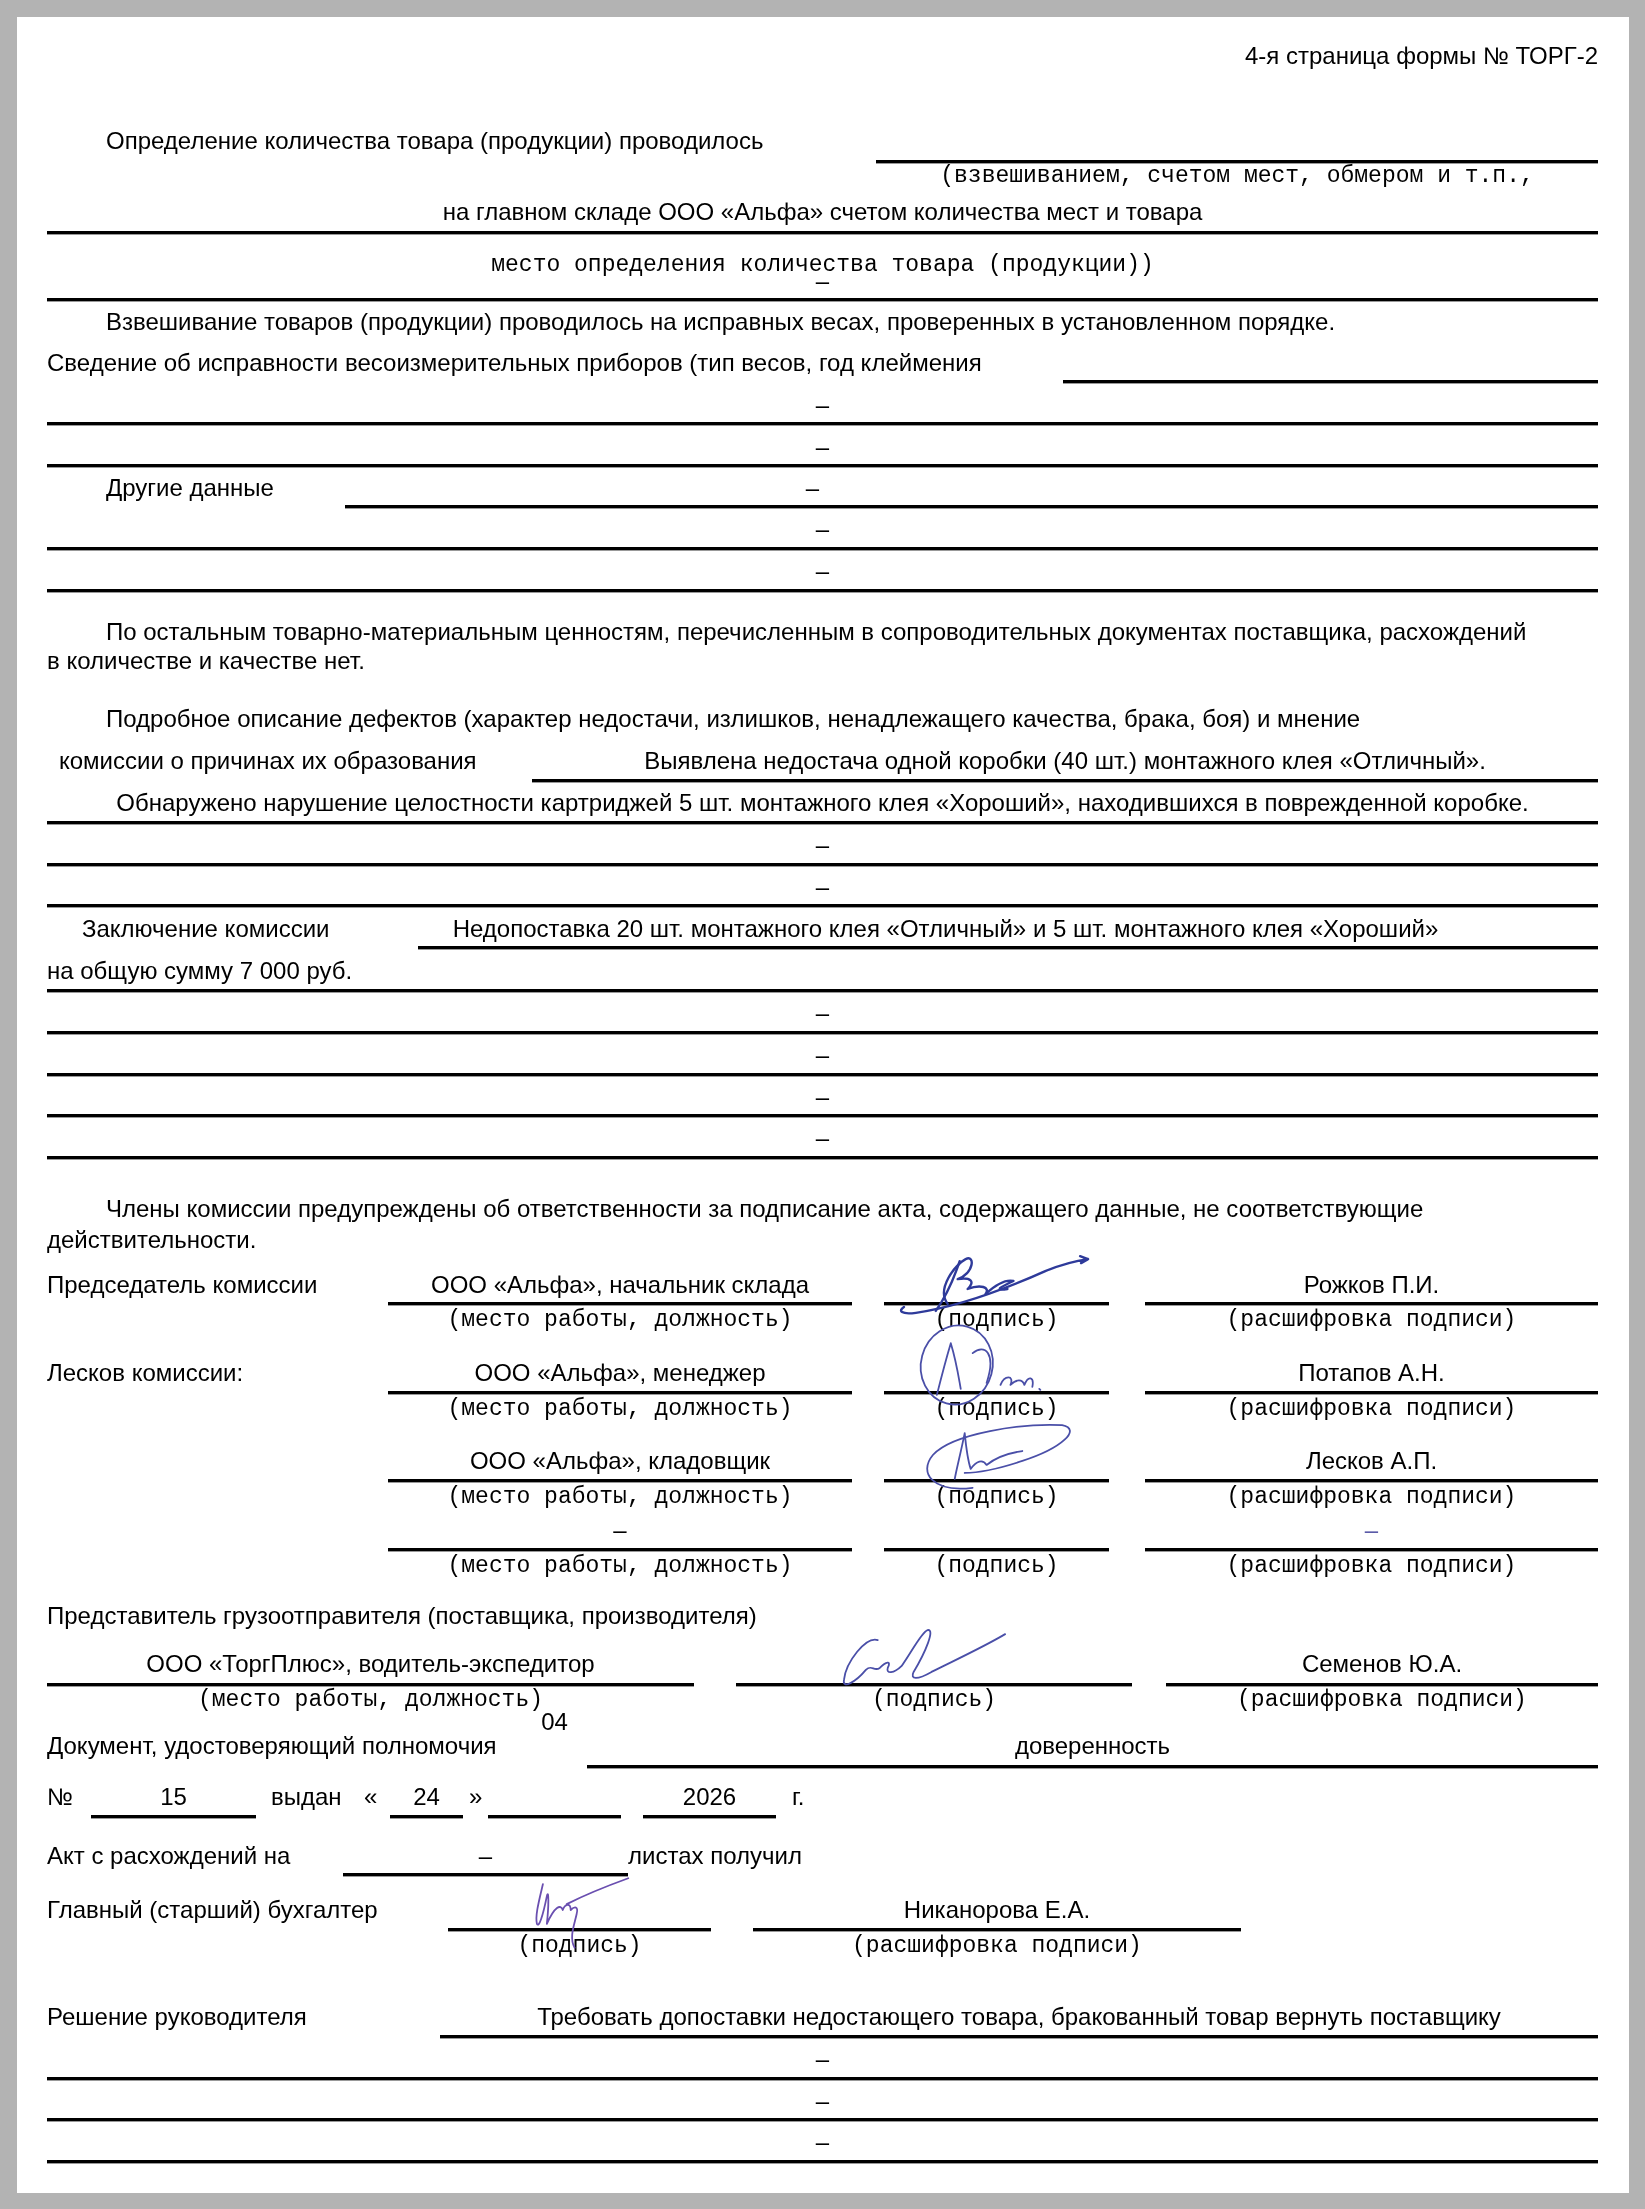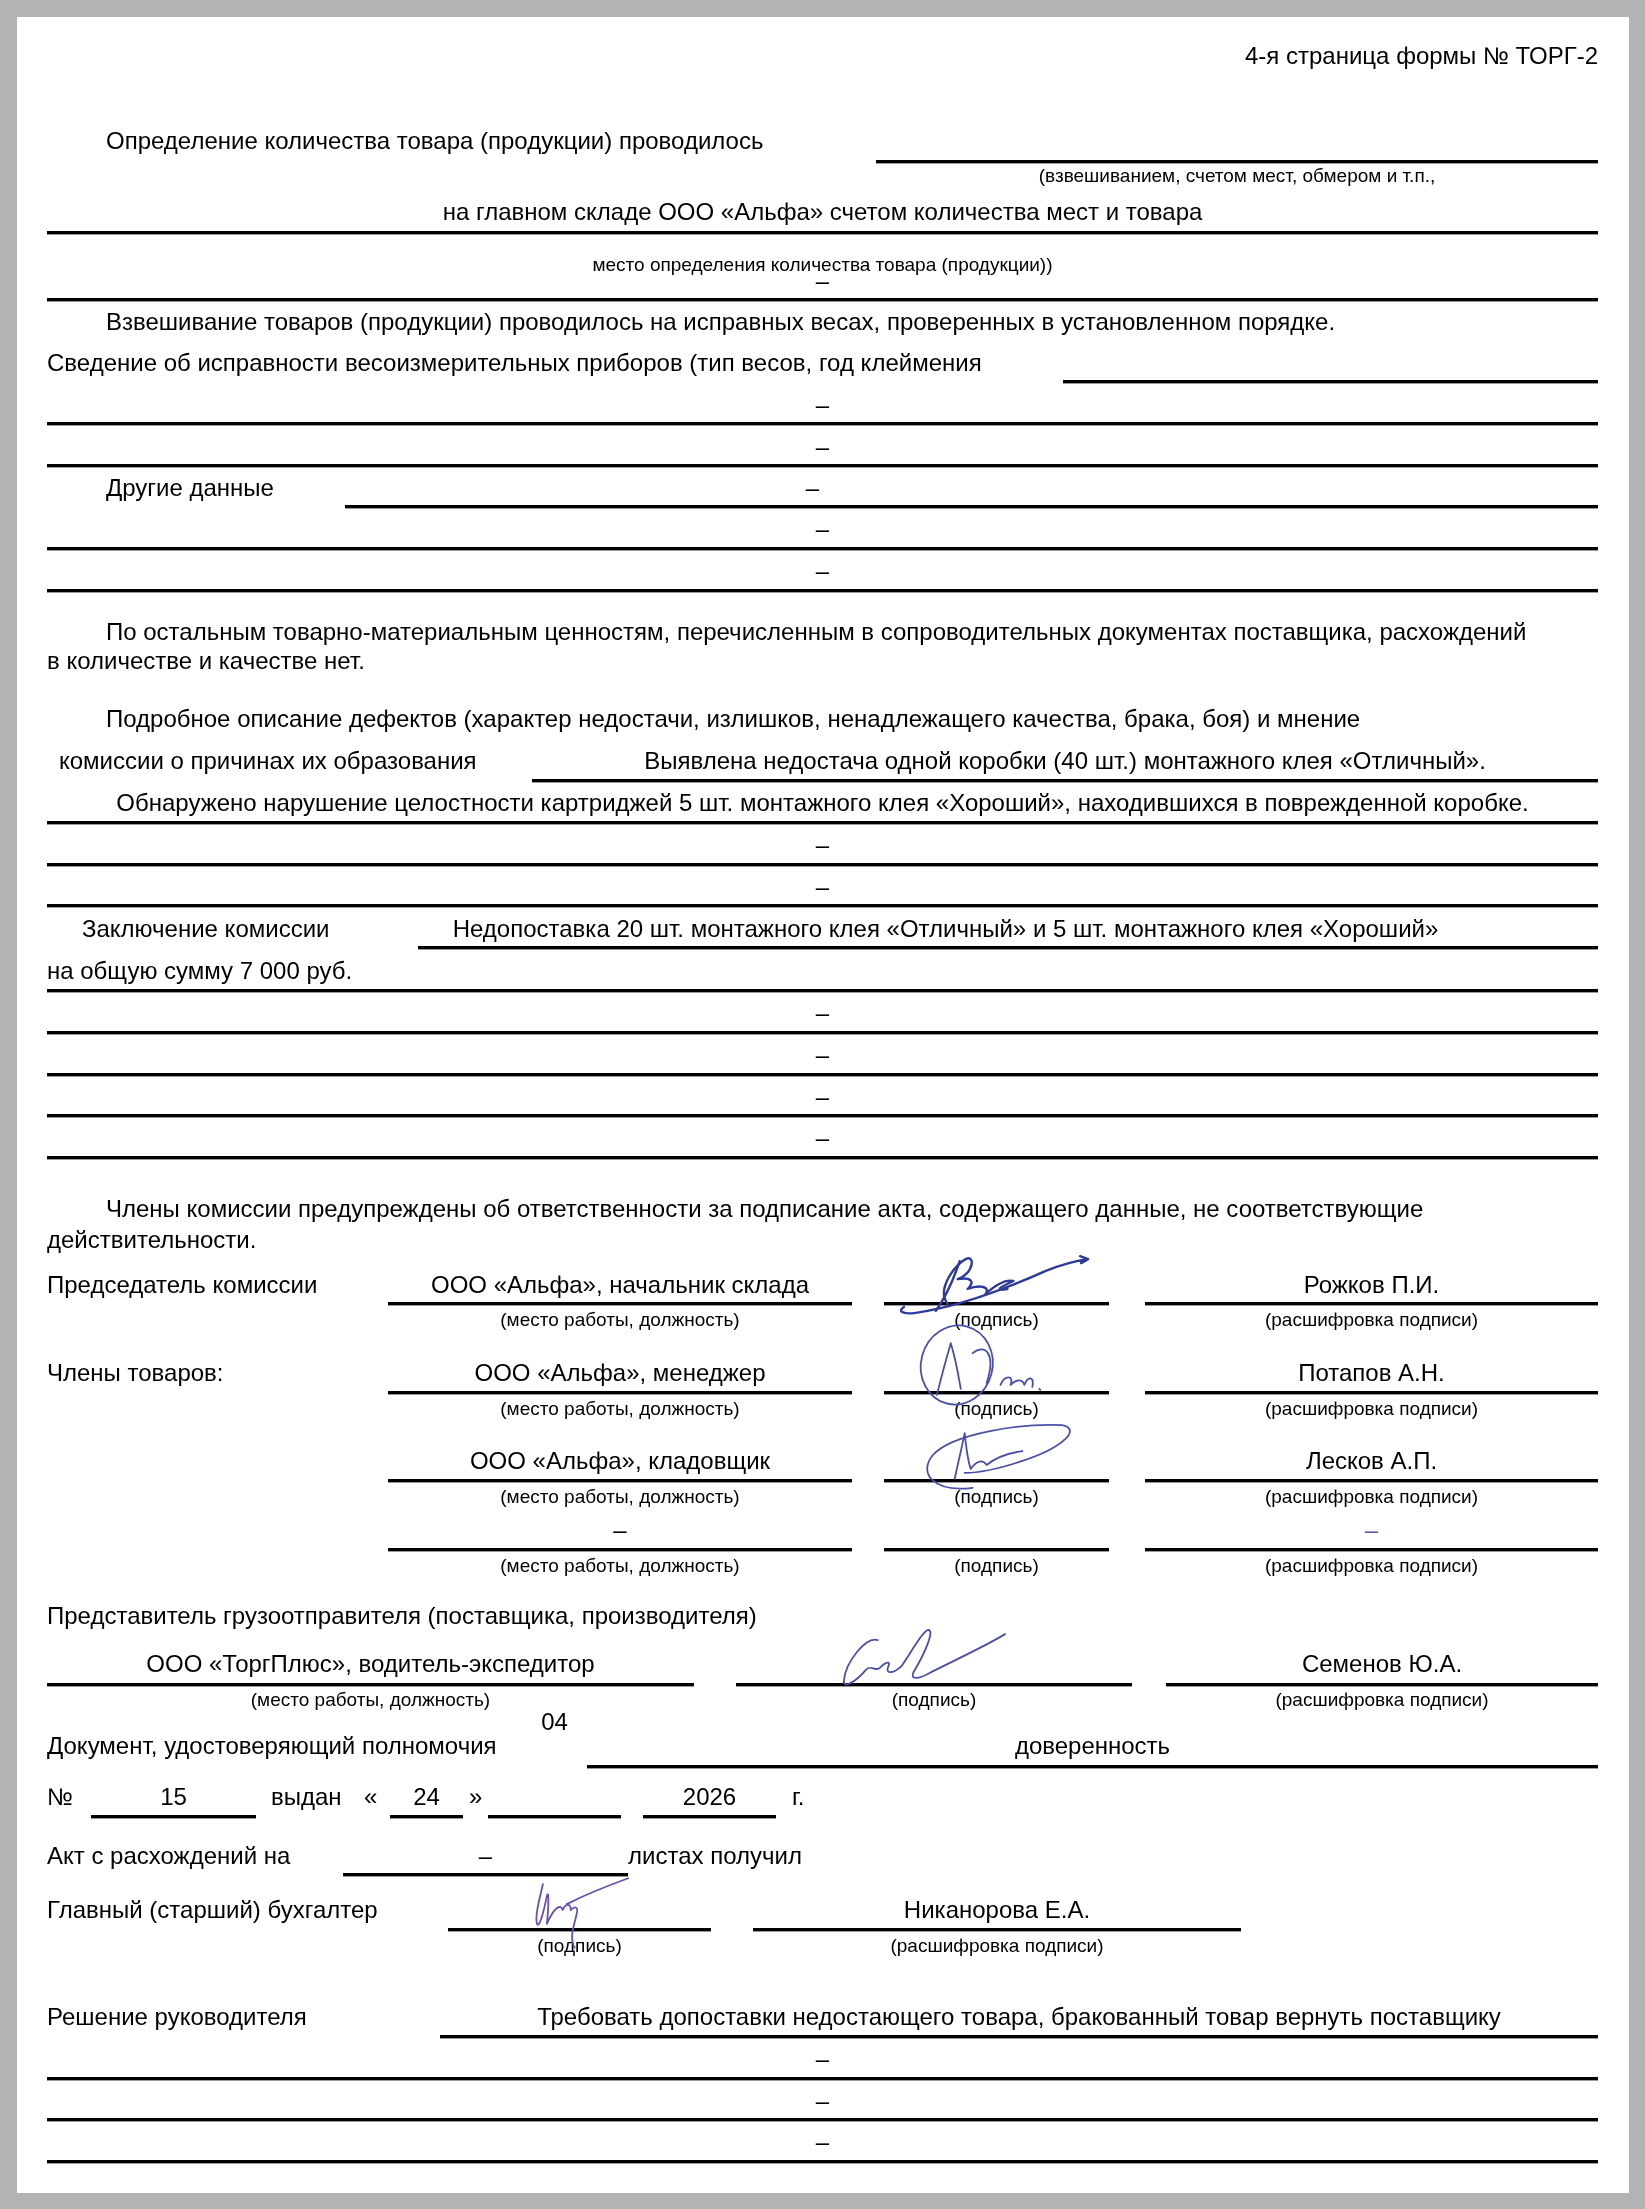--- a/index.html
+++ b/index.html
@@ -1,20 +1,20 @@
 <!DOCTYPE html>
 <html><head>
 <meta charset="utf-8">
 <style>
   html,body{margin:0;padding:0;}
   body{width:1646px;height:2210px;background:#b3b3b3;position:relative;overflow:hidden;
        font-family:"Liberation Sans",sans-serif;color:#000;}
   .page{position:absolute;left:17px;top:17px;width:1612px;height:2176px;background:#fff;}
   .t{position:absolute;font-size:24px;line-height:28px;white-space:nowrap;}
-  .s{position:absolute;font-size:19px;line-height:22px;white-space:nowrap;}
+  .s{position:absolute;font-size:23px;line-height:22px;white-space:nowrap;font-family:Liberation Mono, monospace;}
   .c{text-align:center;}
   .r{text-align:right;}
   .ln{position:absolute;height:3px;background:#000;border-bottom:1px solid #999;}
   .dash{position:absolute;font-size:24px;line-height:28px;text-align:center;}
   .blue{color:#5a5aa8;}
   svg.sig{position:absolute;overflow:visible;}
   svg.sig path{fill:none;stroke:#2e3a9a;stroke-width:2.4;stroke-linecap:round;stroke-linejoin:round;}
   svg.sig.violet path{stroke:#6a4fb0;stroke-width:1.8;}
   svg.sig.light path{stroke:#4a4fa8;stroke-width:1.8;}
 </style>
@@ -90,21 +90,21 @@
 <div class="ln" style="left:1145px;top:1302px;width:453px;"></div>
 <div class="s c" style="left:388px;top:1309px;width:464px;">(место работы, должность)</div>
 <div class="s c" style="left:884px;top:1309px;width:225px;">(подпись)</div>
 <div class="s c" style="left:1145px;top:1309px;width:453px;">(расшифровка подписи)</div>
 <svg class="sig" style="left:896px;top:1249px;" width="199" height="70" viewBox="0 0 200 70">
   <path d="M52 55 C40 40 60 15 70 10 C80 5 78 25 62 30 C75 28 80 32 72 40 C85 35 95 38 90 45 C100 36 110 30 118 32 C105 38 98 42 112 40"></path>
   <path d="M8 58 C2 62 5 66 20 64 C60 58 110 40 150 22 C165 16 178 12 193 10 L185 7 M193 10 L186 14"></path>
   <path d="M64 12 C58 30 50 48 40 62"></path>
 </svg>
 
-<div class="t" style="left:47px;top:1359px;">Члены товаров:</div>
+<div class="t" style="left:47px;top:1359px;">Лесков комиссии:</div>
 <div class="t c" style="left:388px;top:1359px;width:464px;">ООО «Альфа», менеджер</div>
 <div class="ln" style="left:388px;top:1391px;width:464px;"></div>
 <div class="ln" style="left:884px;top:1391px;width:225px;"></div>
 <div class="t c" style="left:1145px;top:1359px;width:453px;">Потапов А.Н.</div>
 <div class="ln" style="left:1145px;top:1391px;width:453px;"></div>
 <div class="s c" style="left:388px;top:1398px;width:464px;">(место работы, должность)</div>
 <div class="s c" style="left:884px;top:1398px;width:225px;">(подпись)</div>
 <div class="s c" style="left:1145px;top:1398px;width:453px;">(расшифровка подписи)</div>
 <svg class="sig light" style="left:915px;top:1323px;" width="179" height="90" viewBox="0 0 180 90">
   <ellipse cx="42" cy="42" rx="36" ry="40" transform="rotate(15 42 42)" style="fill:none;stroke:#4a4fa8;stroke-width:1.8"></ellipse>

